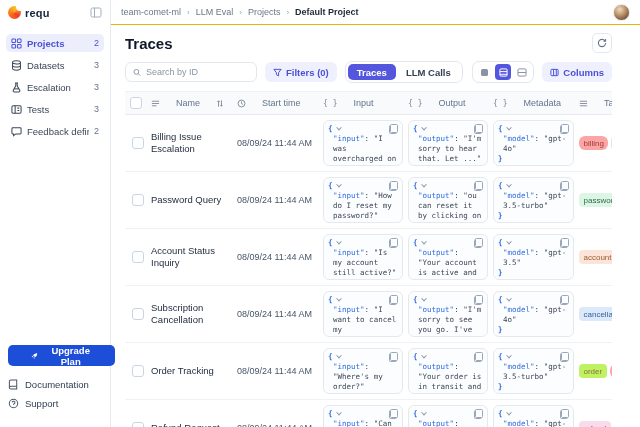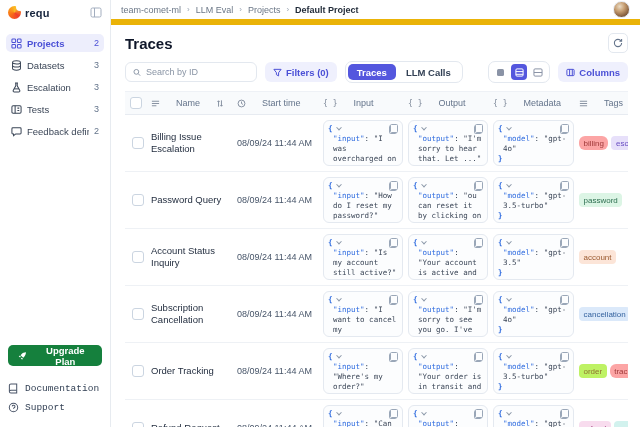--- a/index.html
+++ b/index.html
@@ -15,32 +15,32 @@
   .flame::after{content:"";position:absolute;right:-3px;top:-3px;width:8px;height:8px;background:#fff;border-radius:50%;}
   .logo-text{font-size:11px;font-weight:bold;color:#16243D;letter-spacing:.2px;}
   .nav{flex:1;padding:9px 6px 0;}
   .nav-item{display:flex;align-items:center;gap:5px;height:18px;padding:0 5px;border-radius:5px;margin-bottom:4px;font-size:9.5px;color:#3A4556;cursor:pointer;}
   .nav-item svg{flex:none;}
   .nav-item.active{background:#EDEEFC;color:#4B50D6;font-weight:bold;}
   .nav-label{white-space:nowrap;overflow:hidden;}
   .nav-count{margin-left:auto;font-size:9px;color:#64748B;font-weight:normal;}
   .nav-item.active .nav-count{color:#4B50D6;}
   .sidebar-bottom{padding:0 8px 10px;}
-  .upgrade-btn{display:flex;align-items:center;gap:12px;background:#15803d;color:#fff;font-size:9.5px;font-weight:bold;border:none;border-radius:5px;height:21px;padding:0 10px;margin-bottom:13px;cursor:pointer;font-family:inherit;}
-  .foot-item{display:flex;align-items:center;gap:6px;font-size:9.5px;color:#334155;height:18px;margin-bottom:1px;cursor:pointer;font-family:Liberation Mono, monospace;}
+  .upgrade-btn{display:flex;align-items:center;gap:12px;background:#1d4ed8;color:#fff;font-size:9.5px;font-weight:bold;border:none;border-radius:5px;height:21px;padding:0 23px;margin-bottom:13px;cursor:pointer;font-family:inherit;}
+  .foot-item{display:flex;align-items:flex-start;gap:6px;font-size:9.5px;color:#334155;height:18px;margin-bottom:1px;cursor:pointer;}
 
   
   .main{flex:1;min-width:0;display:flex;flex-direction:column;}
-  .topbar{height:25px;min-height:25px;border-bottom:6px solid #eab308;display:flex;align-items:center;padding:0 10px;gap:6px;}
+  .topbar{height:25px;min-height:25px;border-bottom:1px solid #eab308;display:flex;align-items:center;padding:0 10px;gap:6px;}
   .crumb{font-size:9px;color:#6B7787;white-space:nowrap;}
   .crumb.current{color:#1F2937;font-weight:bold;}
   .crumb-sep{color:#9AA5B5;font-size:8px;}
   .avatar{margin-left:auto;width:17px;height:17px;border-radius:50%;background:radial-gradient(circle at 38% 30%,#EADCC6 0%,#C79F73 35%,#8A6342 68%,#503620 100%);border:1px solid #E5E9F0;}
 
-  .content{flex:1;min-height:0;display:flex;flex-direction:column;padding:6px 12px 0 14px;}
+  .content{flex:1;min-height:0;display:flex;flex-direction:column;padding:6px 28px 0 14px;}
   .title-row{display:flex;align-items:center;justify-content:space-between;height:24px;margin-bottom:6px;}
   .page-title{font-size:15px;font-weight:bold;color:#0F172A;}
   .icon-btn{width:20px;height:20px;border:1px solid #E3E8EF;border-radius:5px;background:#fff;display:flex;align-items:center;justify-content:center;cursor:pointer;padding:0;}
 
   .controls{display:flex;align-items:center;gap:8px;height:22px;margin-bottom:8px;}
   .search{display:flex;align-items:center;gap:5px;width:132px;height:20px;border:1px solid #E3E8EF;border-radius:6px;padding:0 7px;background:#fff;}
   .search input{border:none;outline:none;font-size:9px;color:#334155;width:100%;font-family:inherit;padding:0;background:transparent;}
   .search input::placeholder{color:#8A95A5;}
   .soft-btn{display:flex;align-items:center;gap:4px;height:20px;padding:0 8px;border-radius:6px;background:#EFF0FD;color:#4B50D6;font-size:9.5px;font-weight:bold;border:none;cursor:pointer;font-family:inherit;white-space:nowrap;}
   .toggle{display:flex;align-items:center;background:#fff;border:1px solid #E3E8EF;border-radius:7px;padding:2px;height:22px;gap:1px;}

